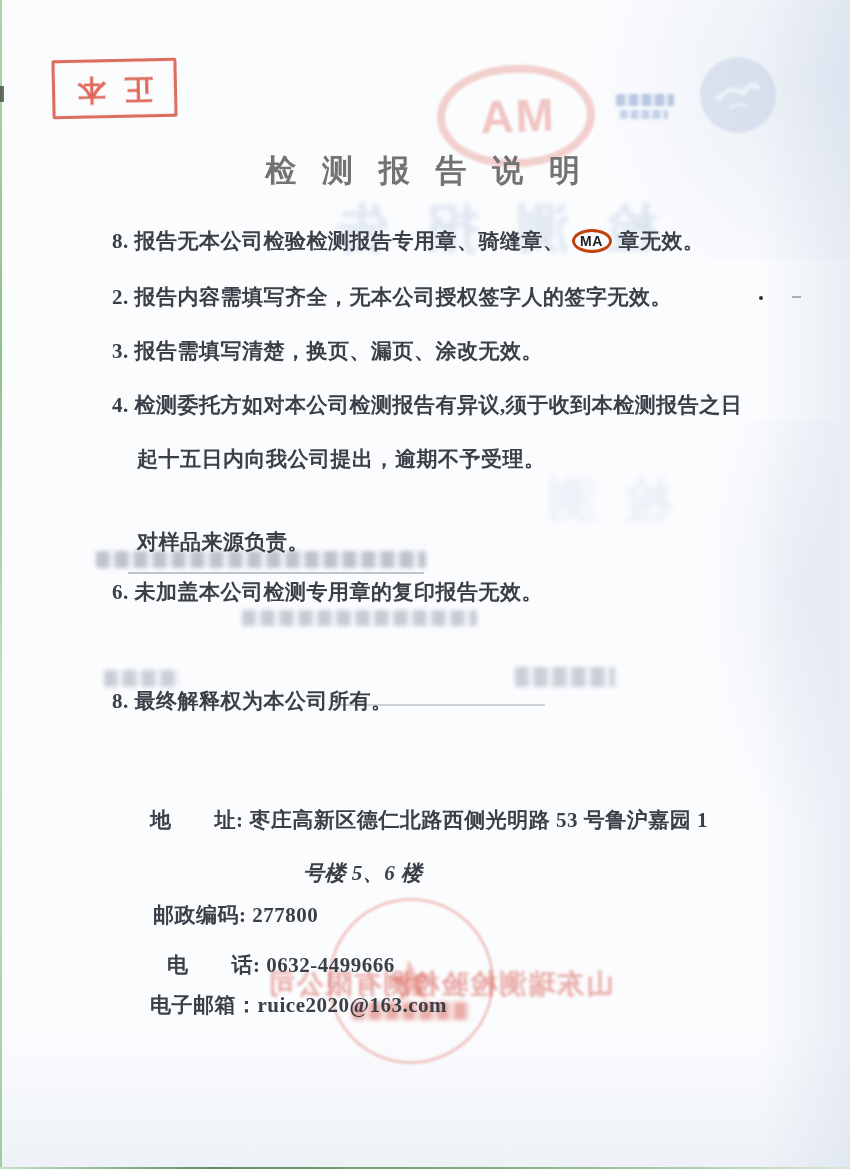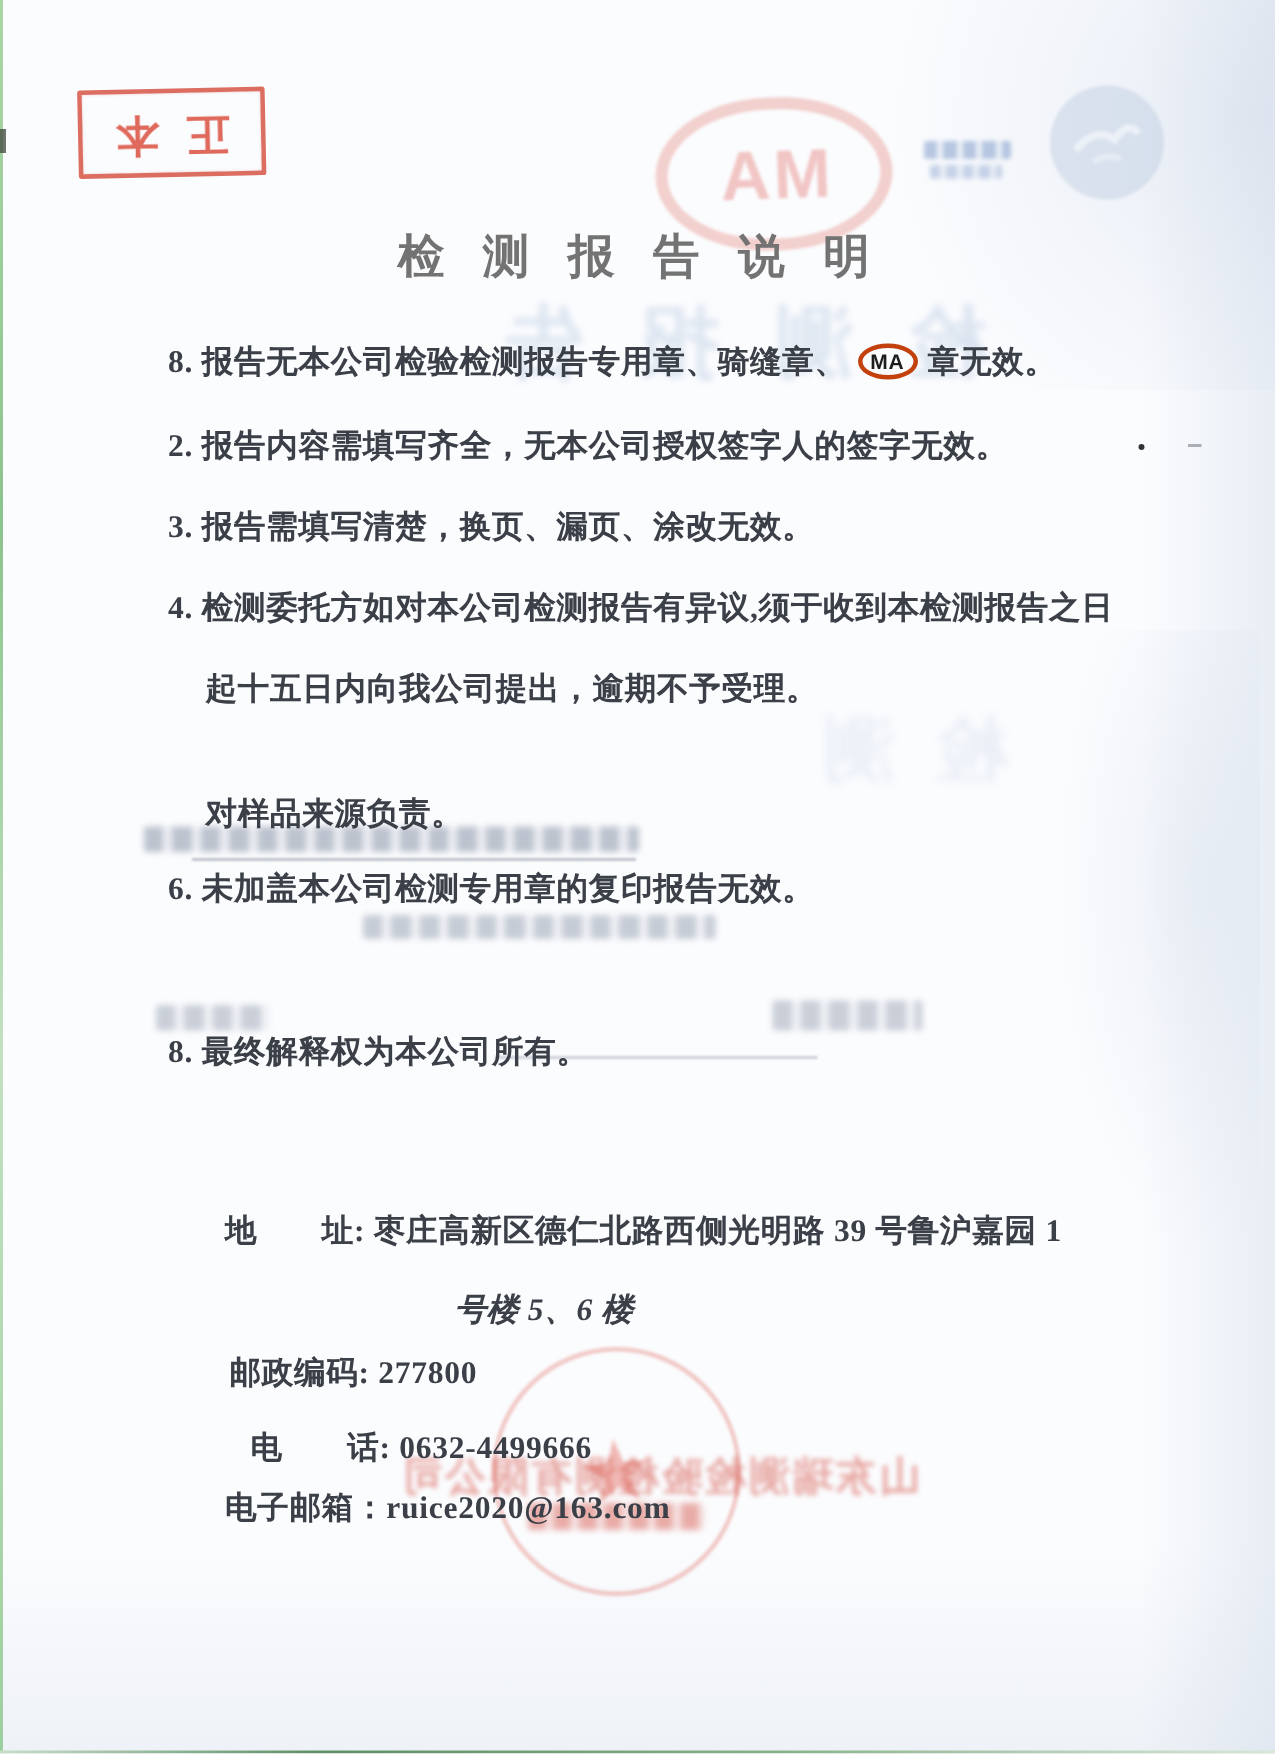--- a/index.html
+++ b/index.html
@@ -200,19 +200,19 @@
     <span>章无效。</span>
   </div>
   <div class="line indent item2">2. 报告内容需填写齐全，无本公司授权签字人的签字无效。</div>
   <div class="line indent item3">3. 报告需填写清楚，换页、漏页、涂改无效。</div>
   <div class="line indent item4a">4. 检测委托方如对本公司检测报告有异议,须于收到本检测报告之日</div>
   <div class="line flush item4b">起十五日内向我公司提出，逾期不予受理。</div>
   <div class="line flush item5b">对样品来源负责。</div>
   <div class="line indent item6">6. 未加盖本公司检测专用章的复印报告无效。</div>
   <div class="line indent item8">8. 最终解释权为本公司所有。</div>
 
-  <div class="line addr1">地　　址: 枣庄高新区德仁北路西侧光明路 39 号鲁沪嘉园 1</div>
+  <div class="line addr1">地　　址: 枣庄高新区德仁北路西侧光明路 53 号鲁沪嘉园 1</div>
   <div class="line addr2">号楼 5、6 楼</div>
   <div class="line postal">邮政编码: 277800</div>
   <div class="line phone">电　　话: 0632-4499666</div>
   <div class="line email">电子邮箱：ruice2020@163.com</div>
 
 </div>
 
 </body></html>

